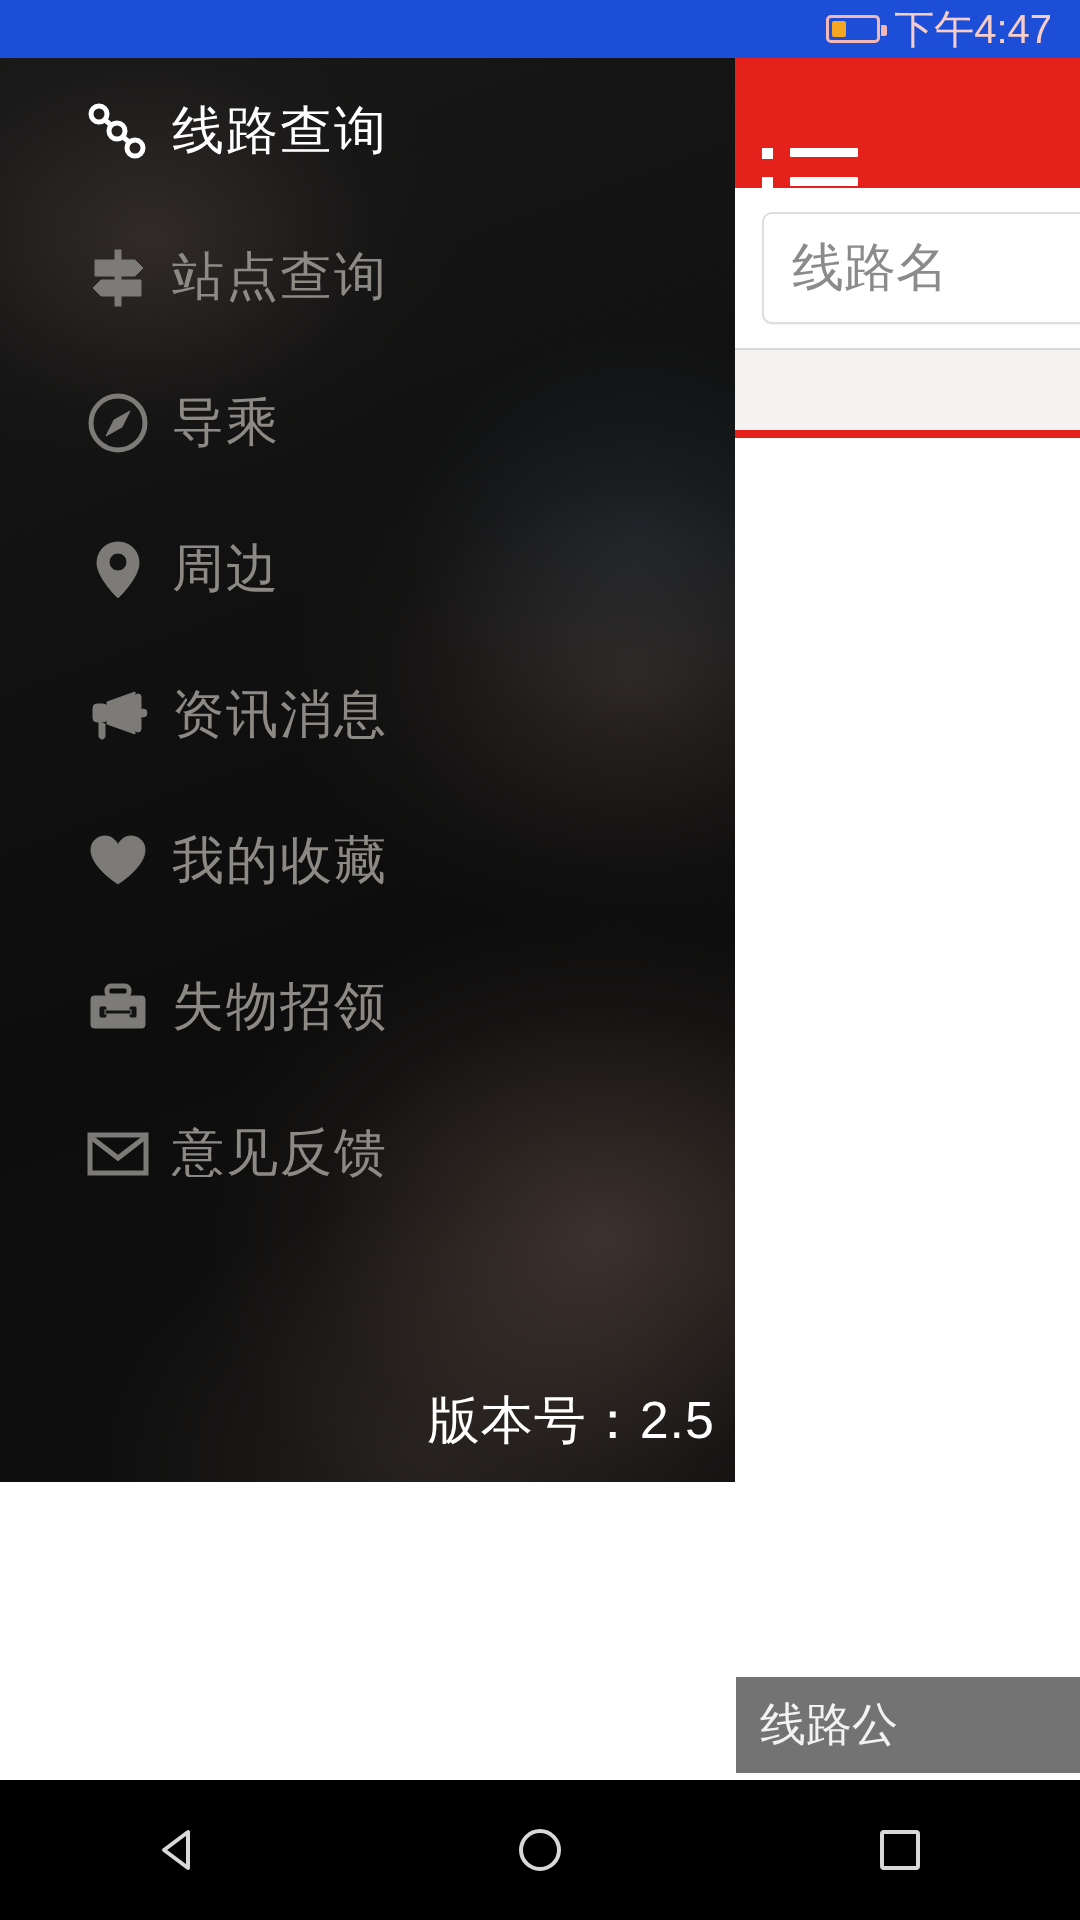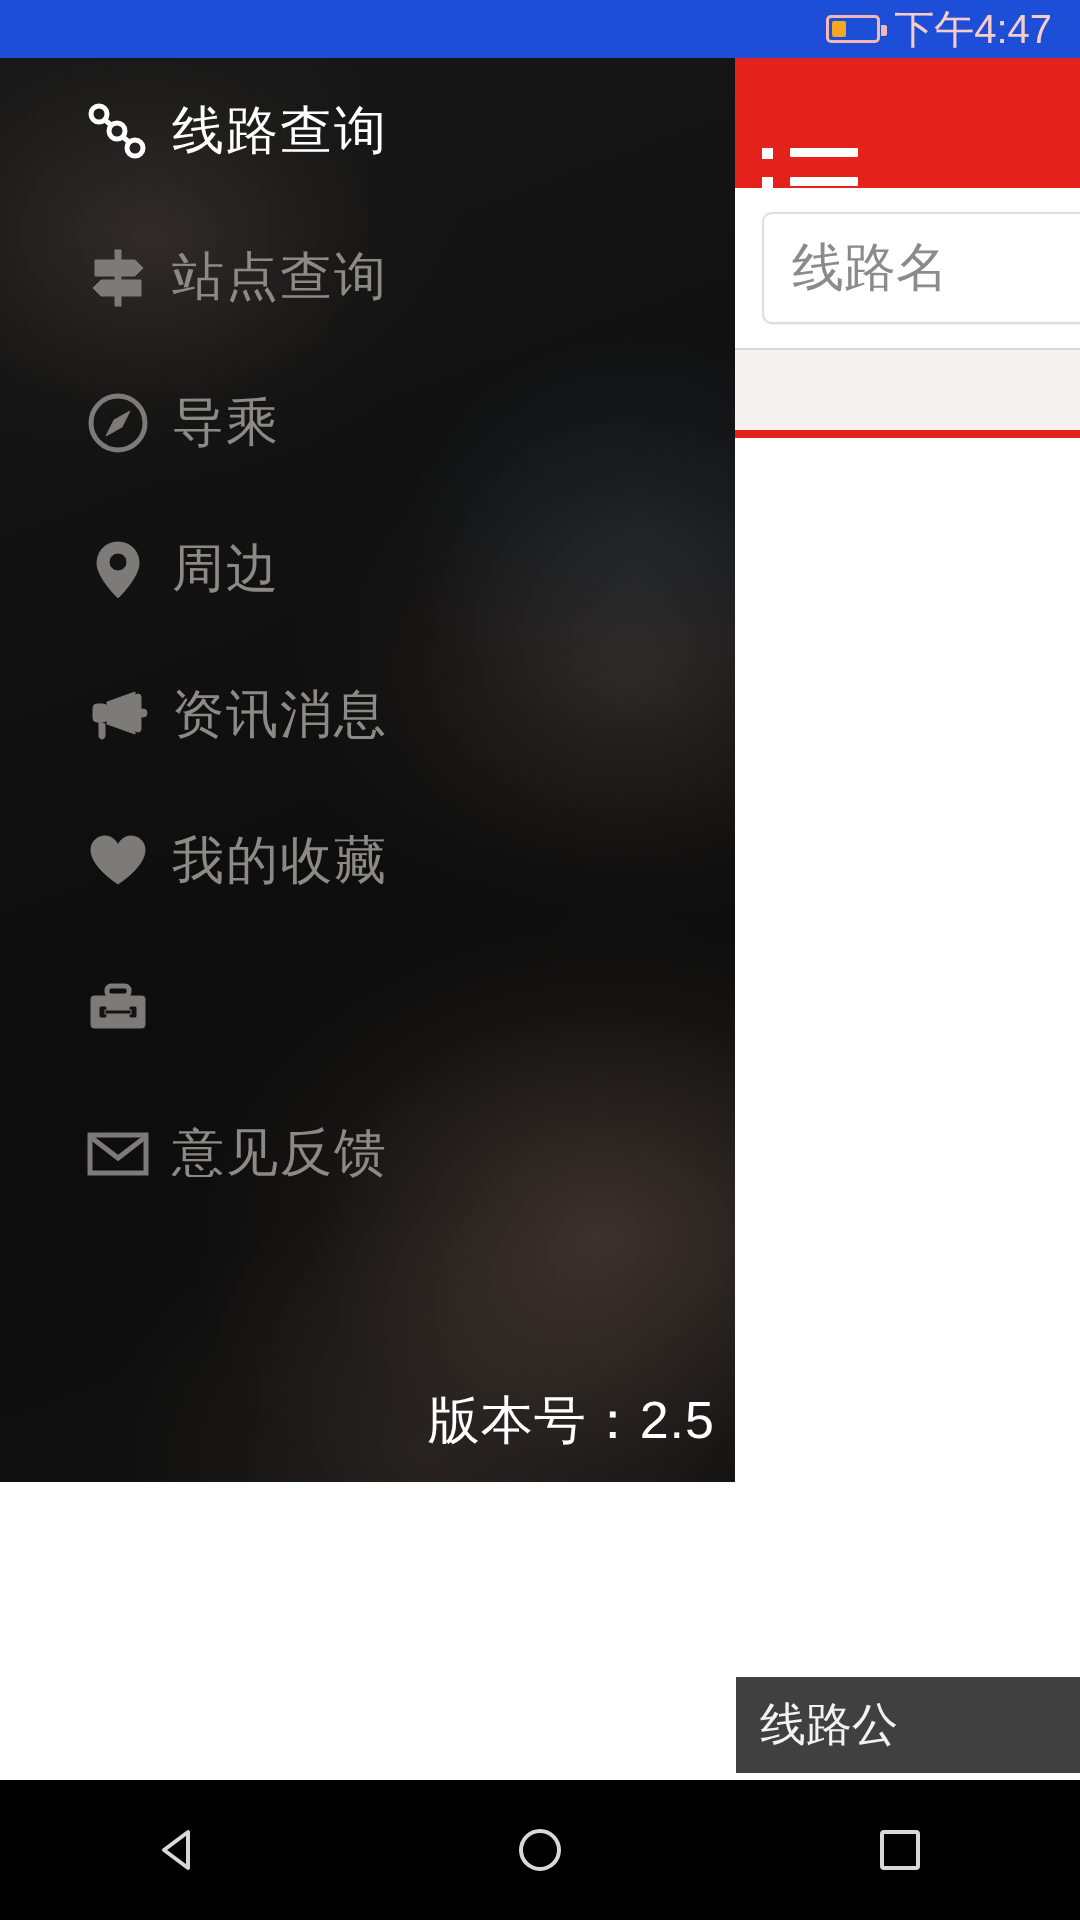--- a/index.html
+++ b/index.html
@@ -41,21 +41,21 @@
   }
   .app-tab-accent{
     position:absolute;top:430px;left:0;width:1080px;height:8px;background:#E4211B;
   }
   .app-body{position:absolute;top:438px;left:0;width:1080px;height:1044px;background:#fff;}
 
   
   .toast{
     position:absolute;left:736px;top:1677px;
     height:96px;min-width:344px;
-    background:#404040;
+    background:#737373;
     display:flex;align-items:center;
     padding-left:24px;box-sizing:border-box;
   }
   .toast span{font-size:46px;color:#f2f2f2;white-space:nowrap;}
 
   
   .drawer{
     position:absolute;left:0;top:58px;width:735px;height:1424px;
     overflow:hidden;
     background:
@@ -227,20 +227,21 @@
         <div class="menu-item">
           <span class="mi-icon">
             <svg width="66" height="66" viewBox="0 0 66 66">
               <rect x="22" y="12" width="22" height="10" rx="4" fill="none" stroke="#7d7b78" stroke-width="5"></rect>
               <rect x="6" y="22" width="54" height="32" rx="3" fill="#7d7b78"></rect>
               <rect x="14" y="32" width="8" height="12" rx="2" fill="#131313"></rect>
               <rect x="44" y="32" width="8" height="12" rx="2" fill="#131313"></rect>
               <rect x="20" y="36" width="26" height="4" fill="#131313"></rect>
             </svg>
           </span>
+          <span class="mi-label">失物招领</span>
         </div>
 
         <div class="menu-item">
           <span class="mi-icon">
             <svg width="66" height="66" viewBox="0 0 66 66">
               <rect x="5" y="15" width="56" height="38" fill="none" stroke="#7d7b78" stroke-width="5"></rect>
               <polyline points="7,18 33,38 59,18" fill="none" stroke="#7d7b78" stroke-width="5"></polyline>
             </svg>
           </span>
           <span class="mi-label">意见反馈</span>

